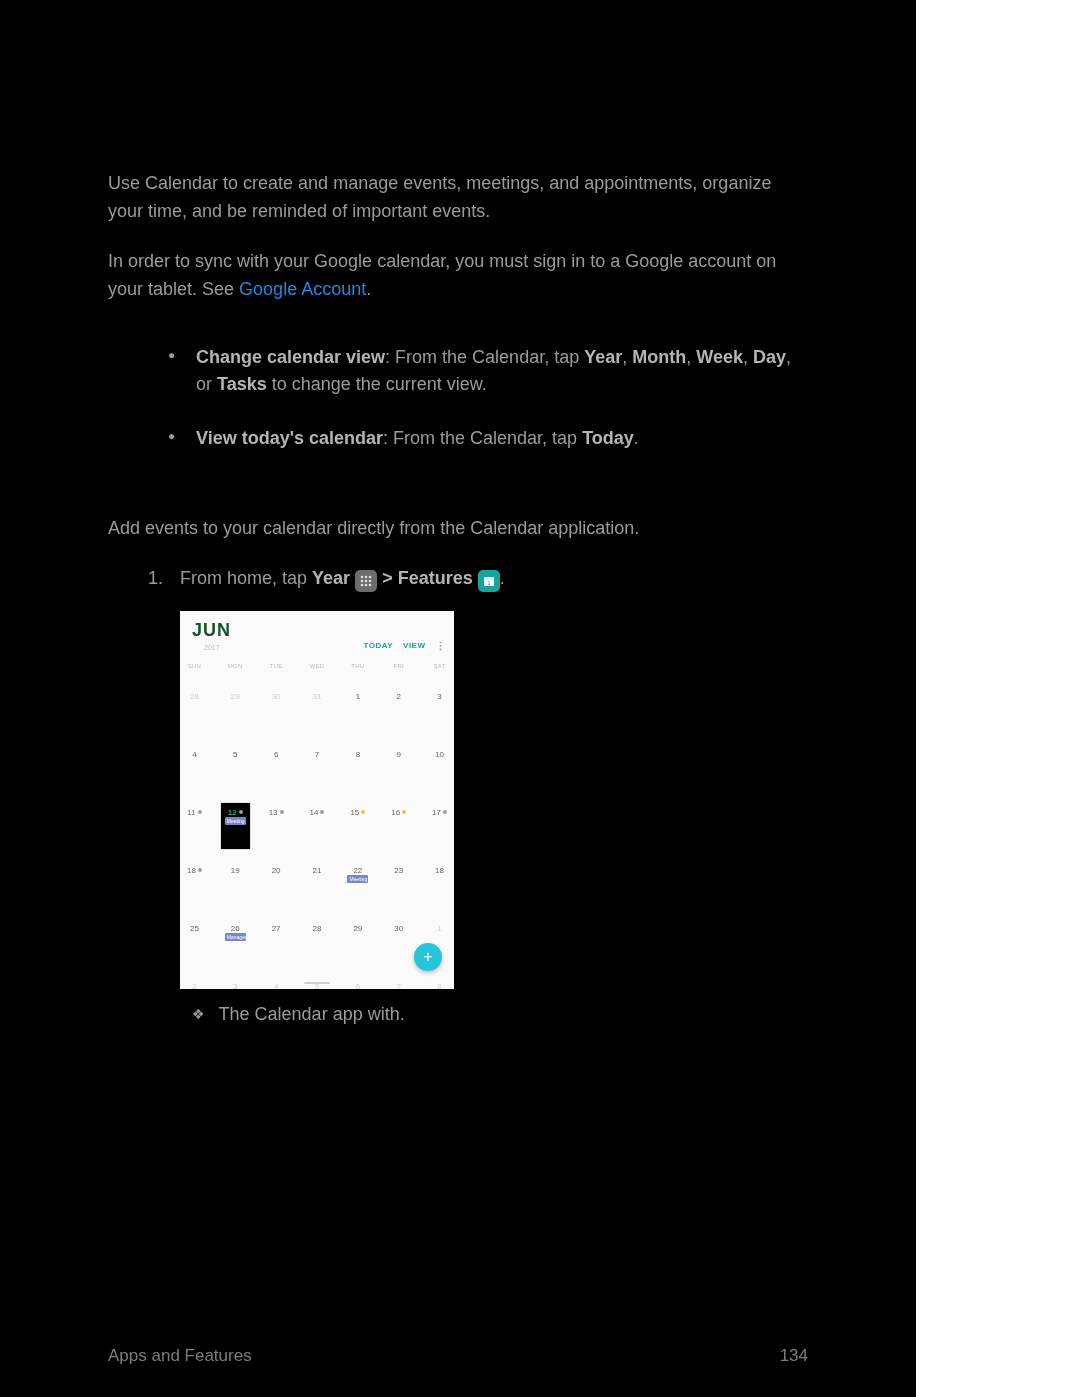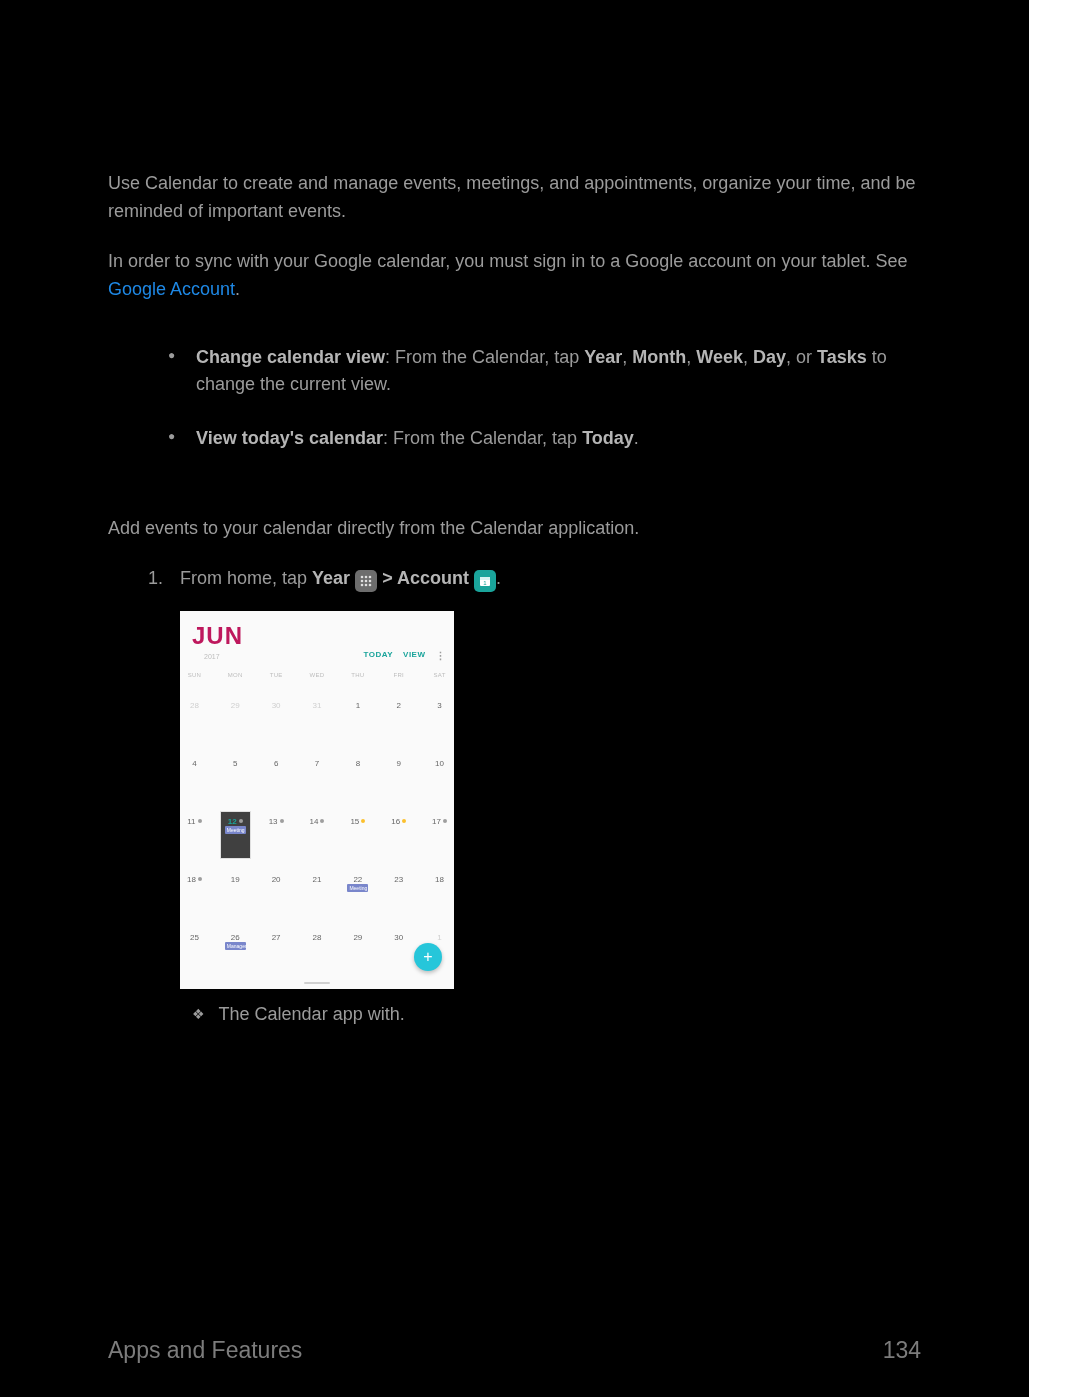--- a/index.html
+++ b/index.html
@@ -1,21 +1,21 @@
 <!DOCTYPE html>
 <html><head>
 <meta charset="utf-8">
 <style>
   html, body {
     margin: 0;
     padding: 0;
     background: #fff;
   }
   .page {
-    width: 1029px;
+    width: 916px;
     height: 1397px;
     background: #000;
     color: #9b9b9b;
     font-family: Arial, Helvetica, sans-serif;
     font-size: 18px;
     line-height: 1.55;
     box-sizing: border-box;
     padding: 170px 108px 12px 108px;
     position: relative;
   }
@@ -78,23 +78,23 @@
     color: #555;
     overflow: hidden;
     box-shadow: 0 0 1px rgba(0,0,0,.3);
   }
   .shot-hdr {
     display: flex;
     align-items: flex-end;
     padding: 6px 8px 2px 12px;
   }
   .shot-month {
-    font-size: 24px;
+    font-size: 18px;
     font-weight: 700;
-    color: #be185d;
+    color: #14532d;
     letter-spacing: 1px;
   }
   .shot-year {
     font-size: 7px;
     color: #bdbdbd;
     margin-left: 12px;
     margin-top: -2px;
   }
   .shot-actions {
     margin-left: auto;
@@ -123,21 +123,21 @@
   .grid .d {
     height: 46px;
     position: relative;
     color: #666;
     font-size: 8px;
     padding-top: 4px;
     box-sizing: border-box;
   }
   .grid .d.dim { color: #cfcfcf; }
   .grid .d.sel {
-    background: #404040;
+    background: #000000;
     outline: 1px solid #e0e0e0;
   }
   .grid .d.sel .n { color: #1aa49b; font-weight:600; }
   .grid .d .n { display:block; }
   .evt {
     position: absolute;
     left: 4px; right: 4px;
     height: 8px;
     background: #7986cb;
     color: #fff;
@@ -191,21 +191,21 @@
     color: #9b9b9b;
     padding-top: 3px;
   }
 
   .footer {
     position: absolute;
     left: 108px; right: 108px;
     bottom: 28px;
     display: flex;
     justify-content: space-between;
-    font-size: 23px;
+    font-size: 17px;
     color: #7c7c7c;
   }
 </style>
 </head>
 <body>
 
 <div class="page">
 
   <p class="p">Use Calendar to create and manage events, meetings, and appointments, organize your time, and be reminded of important events.</p>
 
@@ -238,21 +238,21 @@
               <circle cx="11" cy="3" r="1.3"></circle>
               <circle cx="3" cy="7" r="1.3"></circle>
               <circle cx="7" cy="7" r="1.3"></circle>
               <circle cx="11" cy="7" r="1.3"></circle>
               <circle cx="3" cy="11" r="1.3"></circle>
               <circle cx="7" cy="11" r="1.3"></circle>
               <circle cx="11" cy="11" r="1.3"></circle>
             </g>
           </svg>
       </span>
-      <span class="bold"> &gt; </span><span class="bold">Account</span>
+      <span class="bold"> &gt; </span><span class="bold">Features</span>
       <span class="icon-badge icon-cal">
         <svg width="14" height="14" viewBox="0 0 14 14">
             <rect x="2" y="3" width="10" height="9" rx="1" fill="#fff"></rect>
             <rect x="2" y="3" width="10" height="3" fill="#d7f3f1"></rect>
             <text x="7" y="11" text-anchor="middle" font-size="6" fill="#1aa49b" font-family="Arial">1</text>
           </svg>
       </span><span>.</span>
 
       
       <div class="shot">

